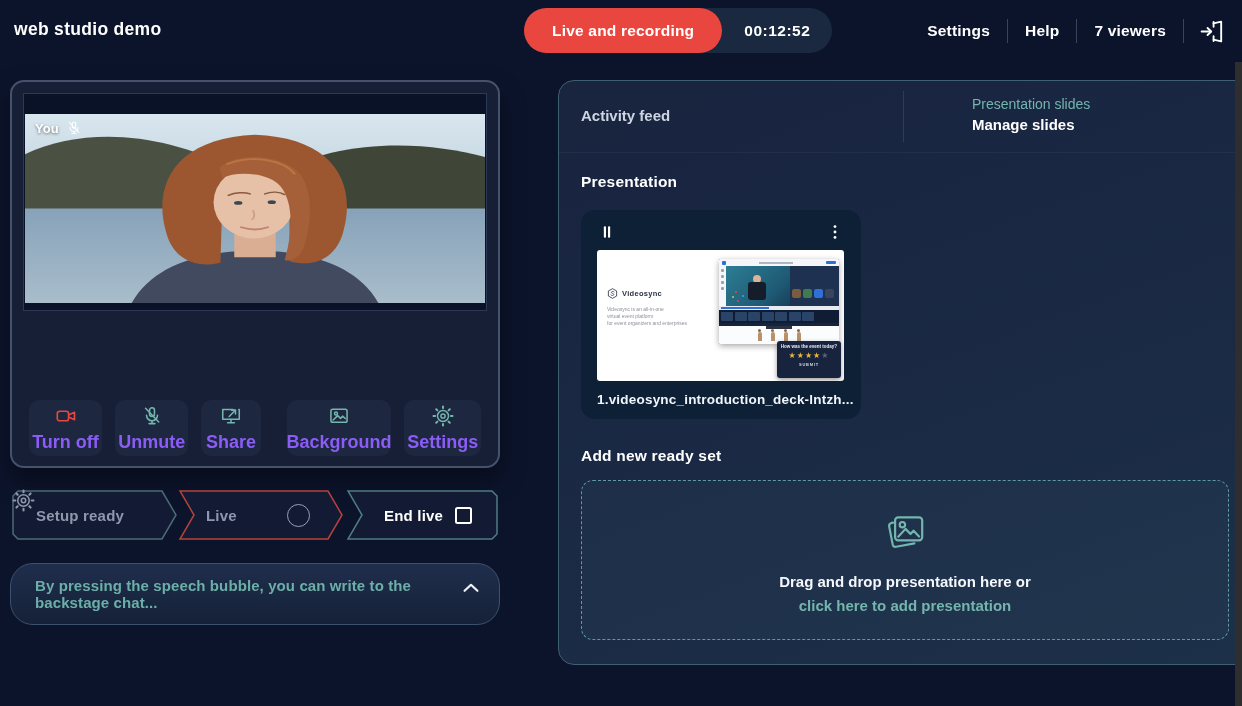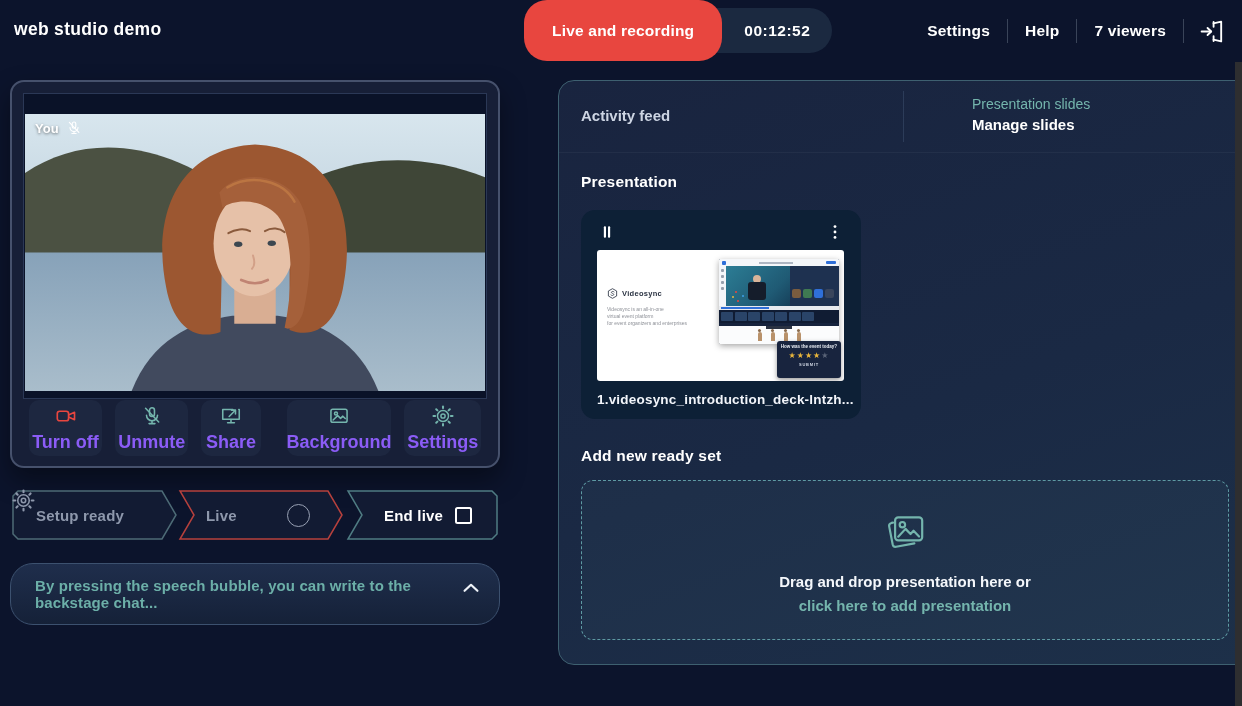--- a/index.html
+++ b/index.html
@@ -8,30 +8,30 @@
   *{margin:0;padding:0;box-sizing:border-box;}
   html,body{width:1242px;height:706px;}
   body{
     position:relative;background:#0c142c;overflow:hidden;
     font-family:"Liberation Sans",sans-serif;color:#fff;
   }
   svg{display:block;}
   
   .app-title{position:absolute;left:14px;top:19px;font-size:17.5px;font-weight:700;letter-spacing:.3px;}
   .status-group{position:absolute;left:524px;top:8px;height:45px;background:#1b2940;border-radius:23px;display:flex;align-items:center;}
-  .live-pill{height:61px;border-radius:23px;background:var(--red);display:flex;align-items:center;padding:0 28px;font-size:15.5px;font-weight:700;letter-spacing:.2px;}
+  .live-pill{height:45px;border-radius:23px;background:var(--red);display:flex;align-items:center;padding:0 28px;font-size:15.5px;font-weight:700;letter-spacing:.2px;}
   .timer{padding:0 22px;font-size:15.5px;font-weight:700;letter-spacing:.5px;}
   .top-nav{position:absolute;right:14px;top:0;height:62px;display:flex;align-items:center;}
   .top-nav .nav-item{padding:0 17px;font-size:15.5px;font-weight:700;letter-spacing:.2px;cursor:default;}
   .nav-divider{width:1px;height:24px;background:#3a4459;}
   .exit-btn{padding:0 4px 0 15px;color:#fff;}
   
   .cam-panel{position:absolute;left:10px;top:80px;width:490px;height:388px;background:#171f37;
     border:2px solid #46516c;border-radius:14px;box-shadow:0 12px 26px rgba(0,0,0,.4);}
-  .video-frame{position:absolute;left:11px;right:11px;top:11px;height:306px;background:#0a1228;border:1px solid #2b3856;overflow:hidden;}
+  .video-frame{position:absolute;left:11px;right:11px;top:11px;height:218px;background:#0a1228;border:1px solid #2b3856;overflow:hidden;}
   .video-img{position:absolute;left:1px;right:1px;top:20px;bottom:7px;}
   .video-img svg{width:100%;height:100%;}
   .you-tag{position:absolute;left:11px;top:26px;display:flex;align-items:center;gap:7px;font-size:13px;font-weight:700;text-shadow:0 1px 3px rgba(0,0,0,.5);}
   .controls{position:absolute;left:17px;right:17px;bottom:10px;display:flex;gap:13px;align-items:flex-end;}
   .ctrl{min-width:54px;height:56px;padding:7px 9px 6px;background:#1d2740;border-radius:10px;display:flex;flex-direction:column;align-items:center;justify-content:center;gap:5px;cursor:pointer;}
   .ctrl .lbl{font-size:18px;font-weight:700;color:#8b5cf6;white-space:nowrap;}
   .ctrl-icon{color:var(--accent);}
   .ctrl-icon.red{color:var(--red);}
   .ctrl-spacer{flex:1;}
   

